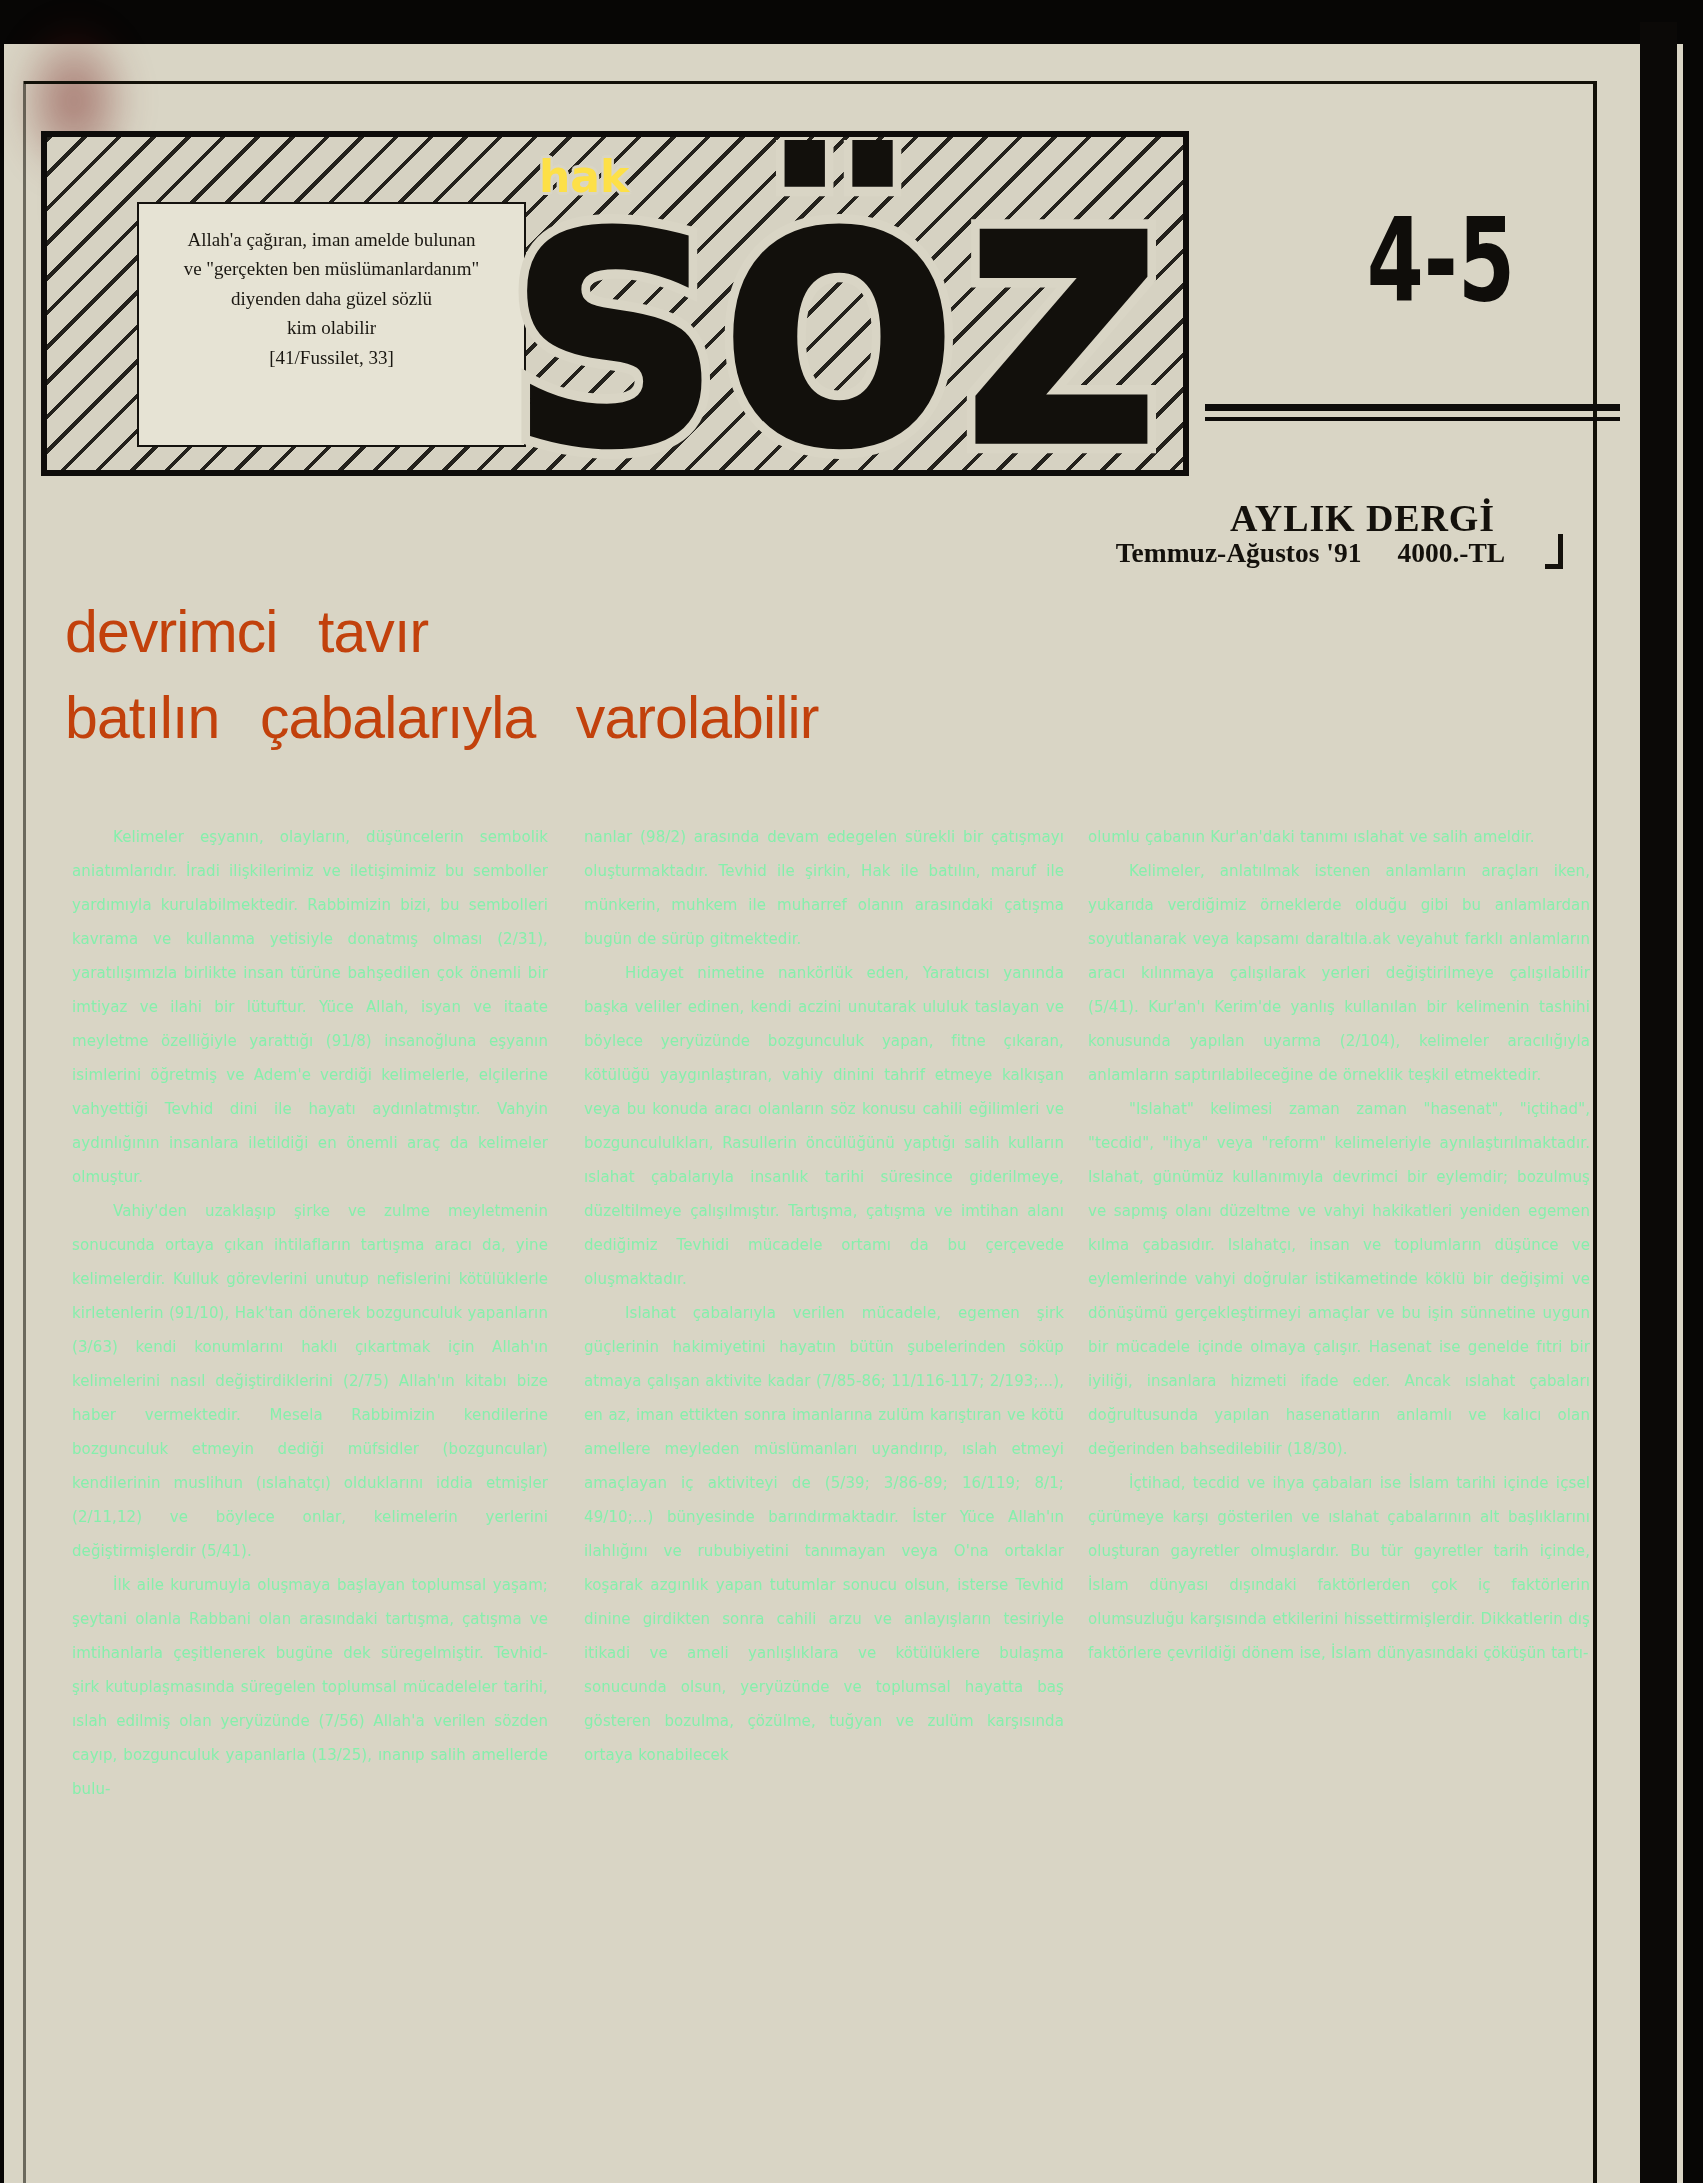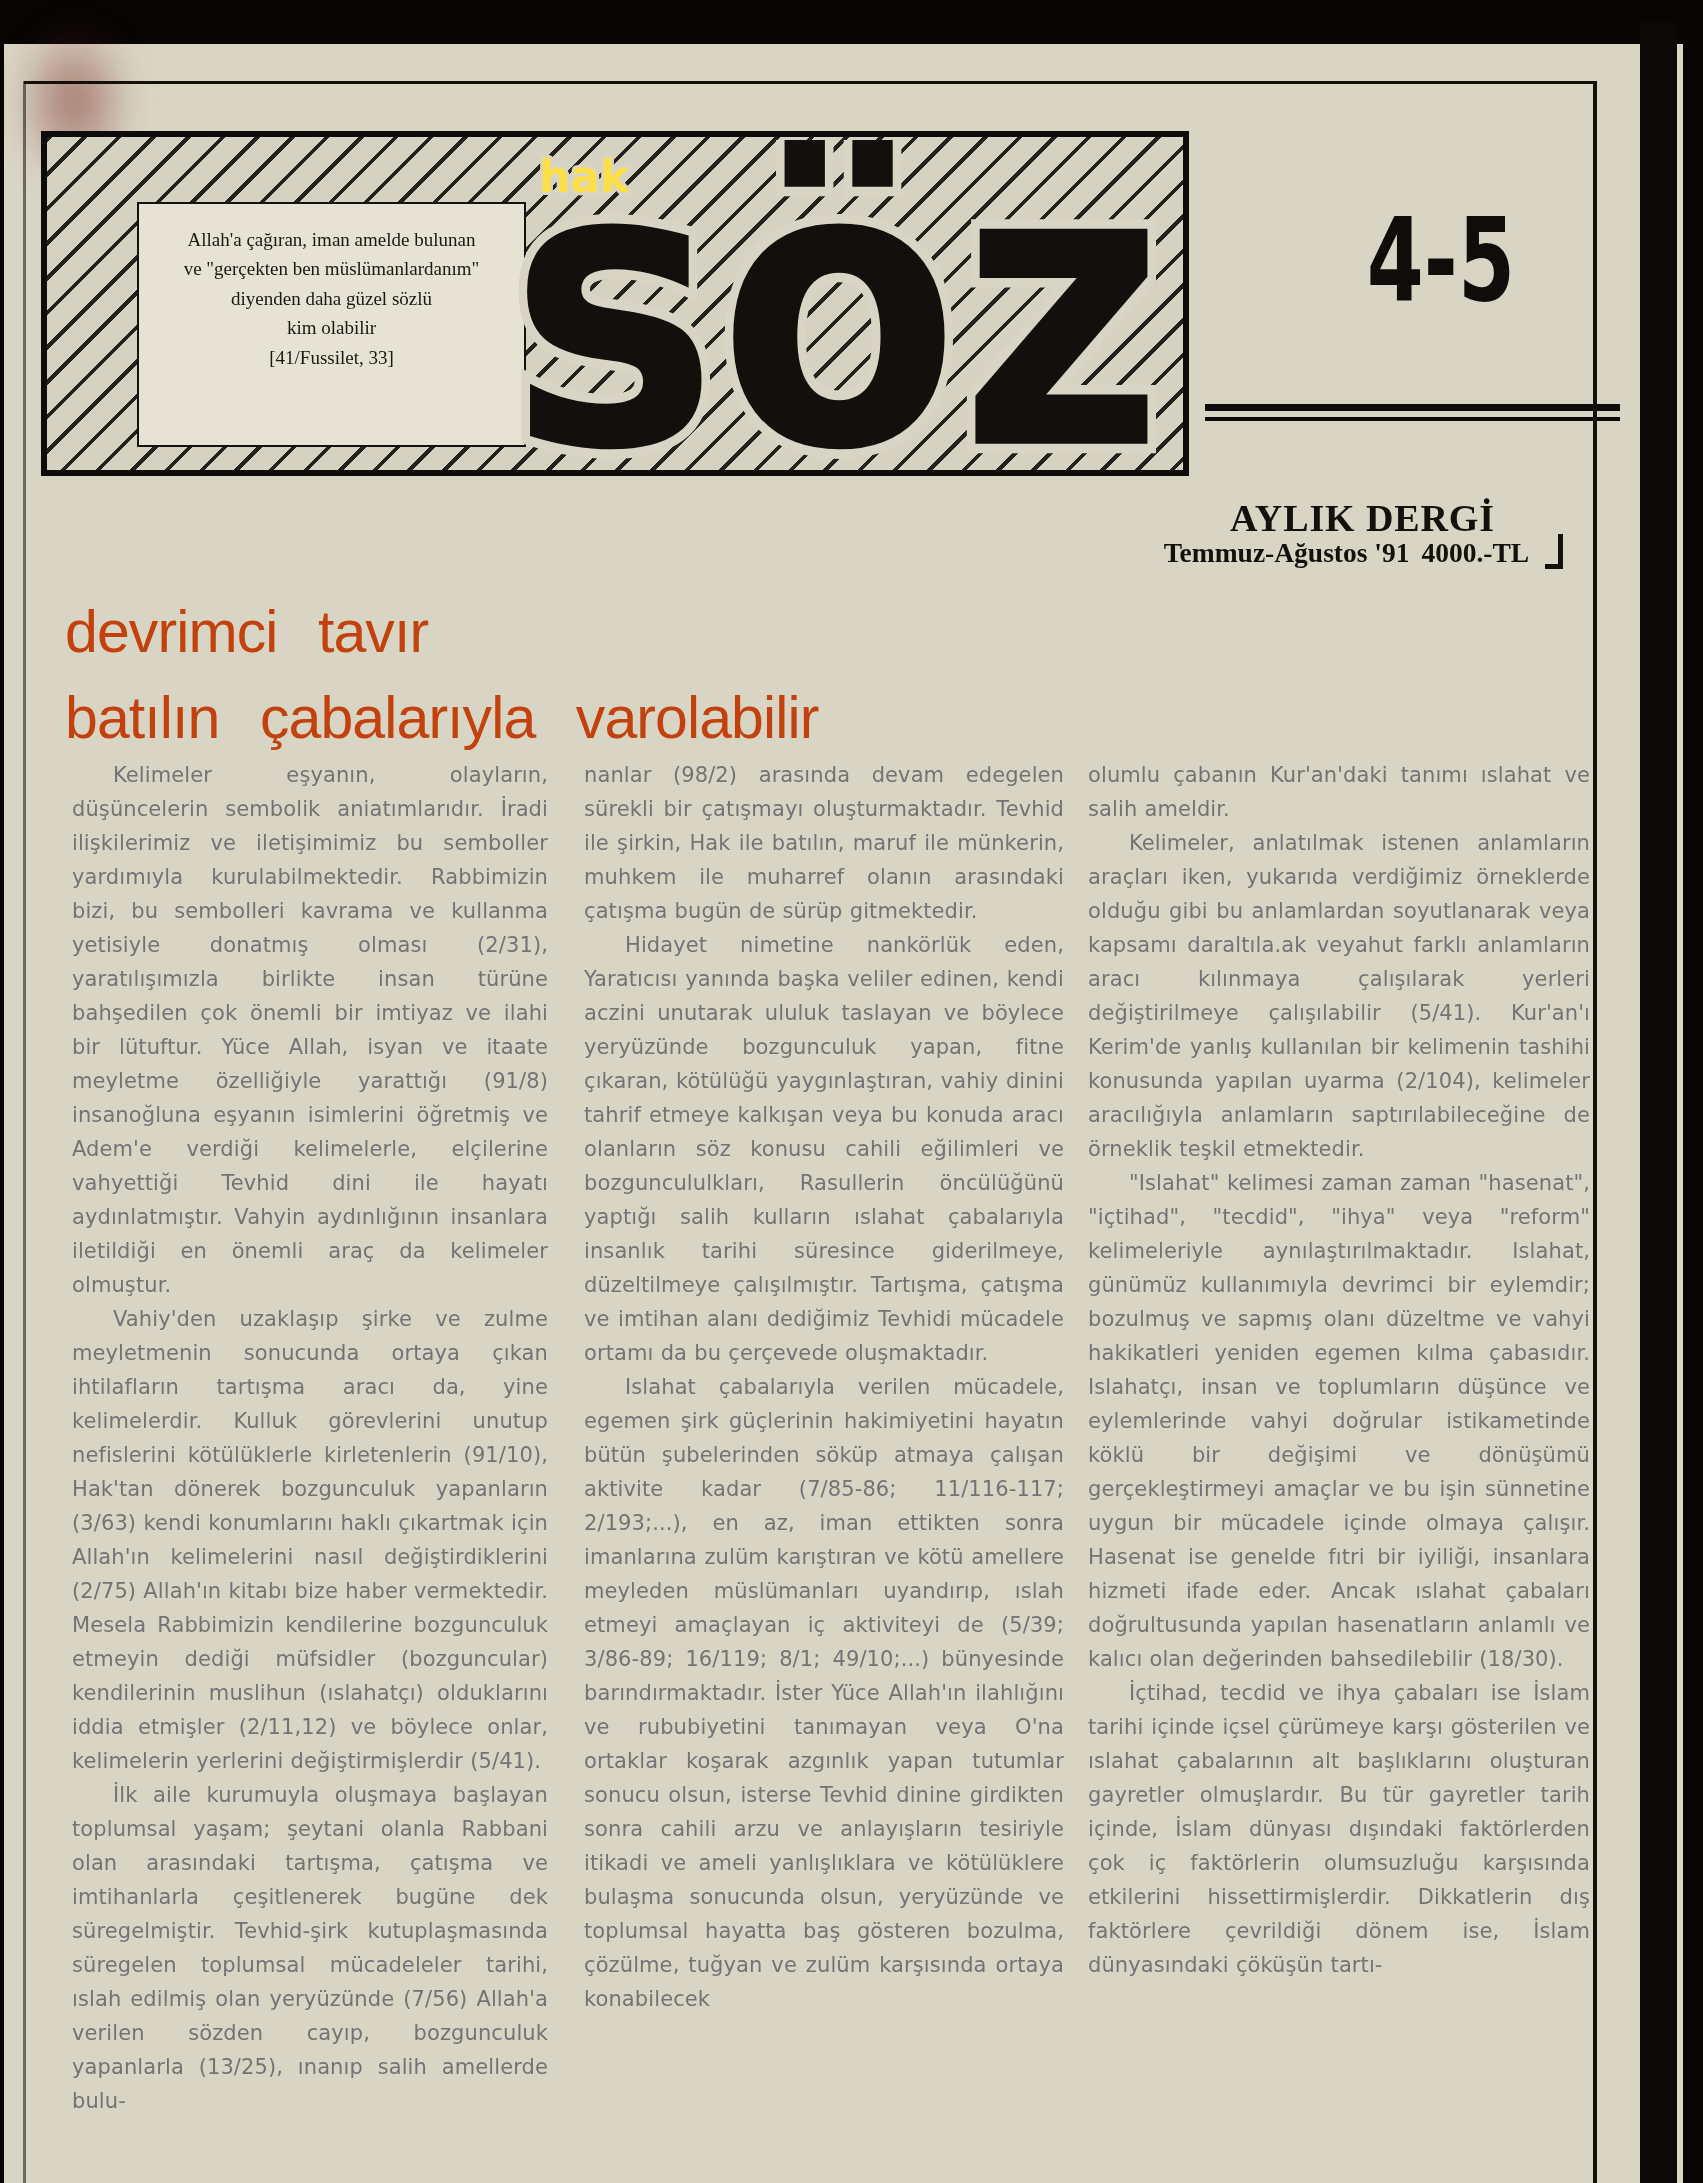--- a/index.html
+++ b/index.html
@@ -57,38 +57,38 @@
   .double-rule .thick{height:7.4px;background:#0e0c0a;}
   .double-rule .thin{height:3.5px;background:#0e0c0a;margin-top:6.1px;}
 
   .mag-type{
     position:absolute;left:1144px;top:496px;width:437px;text-align:center;
     font-family:"Liberation Serif",serif;font-weight:700;font-size:38px;
     letter-spacing:0.9px;color:#14110c;
   }
   .date-price{
     position:absolute;left:939px;top:534px;width:624px;
-    display:flex;justify-content:flex-end;align-items:flex-end;gap:12px;
+    display:flex;justify-content:flex-end;align-items:flex-end;gap:36px;
     font-family:"Liberation Serif",serif;font-weight:700;font-size:27.5px;color:#14110c;
   }
   .corner-bracket{
     display:inline-block;width:18.3px;height:35px;box-sizing:border-box;
     border-right:5.7px solid #14110c;border-bottom:5.7px solid #14110c;
     margin-left:3.5px;
   }
 
   
   .headline{
     position:absolute;left:65px;top:589px;width:1288px;
     font-family:"Liberation Sans",sans-serif;font-weight:normal;font-size:59px;
     color:#c2410c;line-height:86px;word-spacing:25px;letter-spacing:-0.9px;
   }
   .col{
-    position:absolute;top:758px;color:#737373;
-    font-size:21px;line-height:34px;text-align:justify;
+    position:absolute;top:820px;color:#86efac;
+    font-size:15px;line-height:34px;text-align:justify;
     letter-spacing:0.1px;word-spacing:0.4px;
   }
   .col.c1{left:72px;width:476px;}
   .col.c2{left:584px;width:480px;}
   .col.c3{left:1088px;width:502px;}
   .col p{margin:0;}
   .col p.indent{text-indent:41px;}
 </style>
 </head>
 <body>

